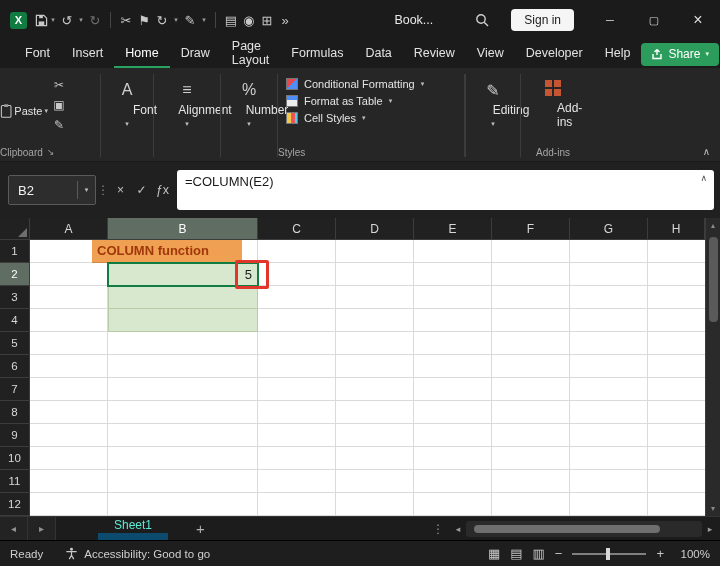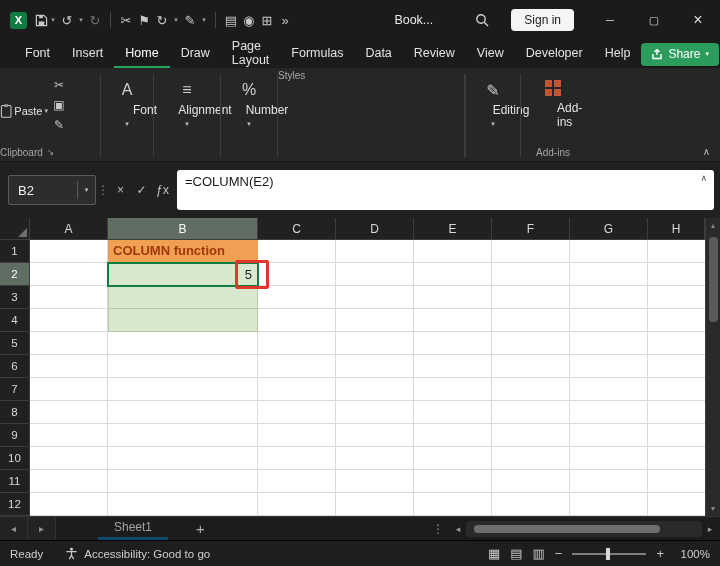--- a/index.html
+++ b/index.html
@@ -102,21 +102,21 @@
     border-bottom:1px solid #3C3C3C; color:#D8D8D8; font-size:12px;
     display:flex; align-items:center; justify-content:center; }
   .col-h.sel, .row-h.sel { background:#5F6D63; color:#FFF; }
   .row-headers { position:absolute; left:0; top:22px; width:30px; }
   .row-h { height:23px; background:#212121; border-right:1px solid #3C3C3C;
     border-bottom:1px solid #3C3C3C; color:#D8D8D8; font-size:11.5px;
     display:flex; align-items:center; justify-content:center; }
   .cells { position:absolute; left:30px; top:22px; width:675px; height:276px;
     background-image:repeating-linear-gradient(to bottom,#FFFFFF 0 22px,#DADADA 22px 23px); }
   .vline { position:absolute; top:22px; height:276px; width:1px; background:#DADADA; }
-  .cell-b1 { position:absolute; left:108px; top:22px; width:150px; height:23px;
+  .cell-b1 { position:absolute; left:92px; top:22px; width:150px; height:23px;
     background:#F0A052; color:#A0380B; font-size:13px; font-weight:bold;
     line-height:22px; padding-left:5px; border-bottom:1px solid #D18A40; }
   .range-green { position:absolute; left:108px; top:45px; width:150px; height:69px;
     border-left:1px solid #B7CCA5; border-right:1px solid #B7CCA5; }
   .green-row { height:23px; background:#D7E8CE; border-bottom:1px solid #B7CCA5; }
   .active-cell { position:absolute; left:107px; top:44px; width:152px; height:25px;
     border:2px solid #107C41; z-index:4; }
   .cell-b2-val { position:absolute; left:110px; top:45px; width:142px; height:23px;
     line-height:23px; text-align:right; font-size:13px; color:#1C1C1C; z-index:5; }
   .red-box { position:absolute; left:235px; top:42px; width:34px; height:29px;
@@ -127,21 +127,21 @@
     color:#8A8A8A; font-size:8px; }
   .vs-arrow.down { position:absolute; bottom:0; left:0; right:0; }
   .vs-thumb { position:absolute; left:3px; top:19px; width:9px; height:85px; background:#5A5A5A;
     border-radius:4px; }
   
   .sheet-bar { height:24px; background:#1C1C1C; display:flex; align-items:stretch; position:relative;
     border-top:1px solid #333; }
   .nav-btn { width:28px; display:flex; align-items:center; justify-content:center;
     background:#232323; color:#909090; font-size:10px; border-right:1px solid #333; }
   .sheet-tab { margin-left:42px; padding:0 16px; display:flex; align-items:center;
-    color:#a3a3a3; font-size:12px; border-bottom:3px solid #0c4a6e; }
+    color:#5eead4; font-size:12px; border-bottom:7px solid #0c4a6e; }
   .add-sheet { margin-left:28px; align-self:center; color:#B0B0B0; font-size:15px; }
   .sheet-dots { position:absolute; left:432px; top:0; bottom:0; display:flex; align-items:center;
     color:#9A9A9A; font-size:12px; }
   .hscroll { position:absolute; right:2px; top:3px; width:268px; height:17px; display:flex; align-items:center; }
   .hs-arrow { width:16px; text-align:center; color:#9A9A9A; font-size:9px; }
   .hs-track { flex:1; height:16px; position:relative; background:#2A2A2A; border-radius:3px; }
   .hs-thumb { position:absolute; top:4px; left:8px; width:186px; height:8px; background:#6E6E6E;
     border-radius:4px; }
   
   .status-bar { height:26px; background:#1E1E1E; border-top:1px solid #000;
@@ -262,20 +262,37 @@
     <div class="rdiv"></div>
 
     <div class="rgroup collapsed" style="width:56px">
       <span class="big-ic">%</span>
       <span class="lbl">Number</span>
       <span class="dd">▾</span>
     </div>
     <div class="rdiv"></div>
 
     <div class="rgroup styles-group">
+      <div class="styles-rows">
+        <div class="style-row">
+          <span class="cf-ic"></span>
+          <span>Conditional Formatting</span>
+          <span class="dd">▾</span>
+        </div>
+        <div class="style-row">
+          <span class="fat-ic"></span>
+          <span>Format as Table</span>
+          <span class="dd">▾</span>
+        </div>
+        <div class="style-row">
+          <span class="cs-ic"></span>
+          <span>Cell Styles</span>
+          <span class="dd">▾</span>
+        </div>
+      </div>
       <div class="glabel">
         <span>Styles</span>
       </div>
     </div>
     <div class="rdiv"></div>
 
     <div class="rdiv"></div>
 
     <div class="rgroup collapsed" style="width:54px">
       <span class="big-ic">✎</span>

